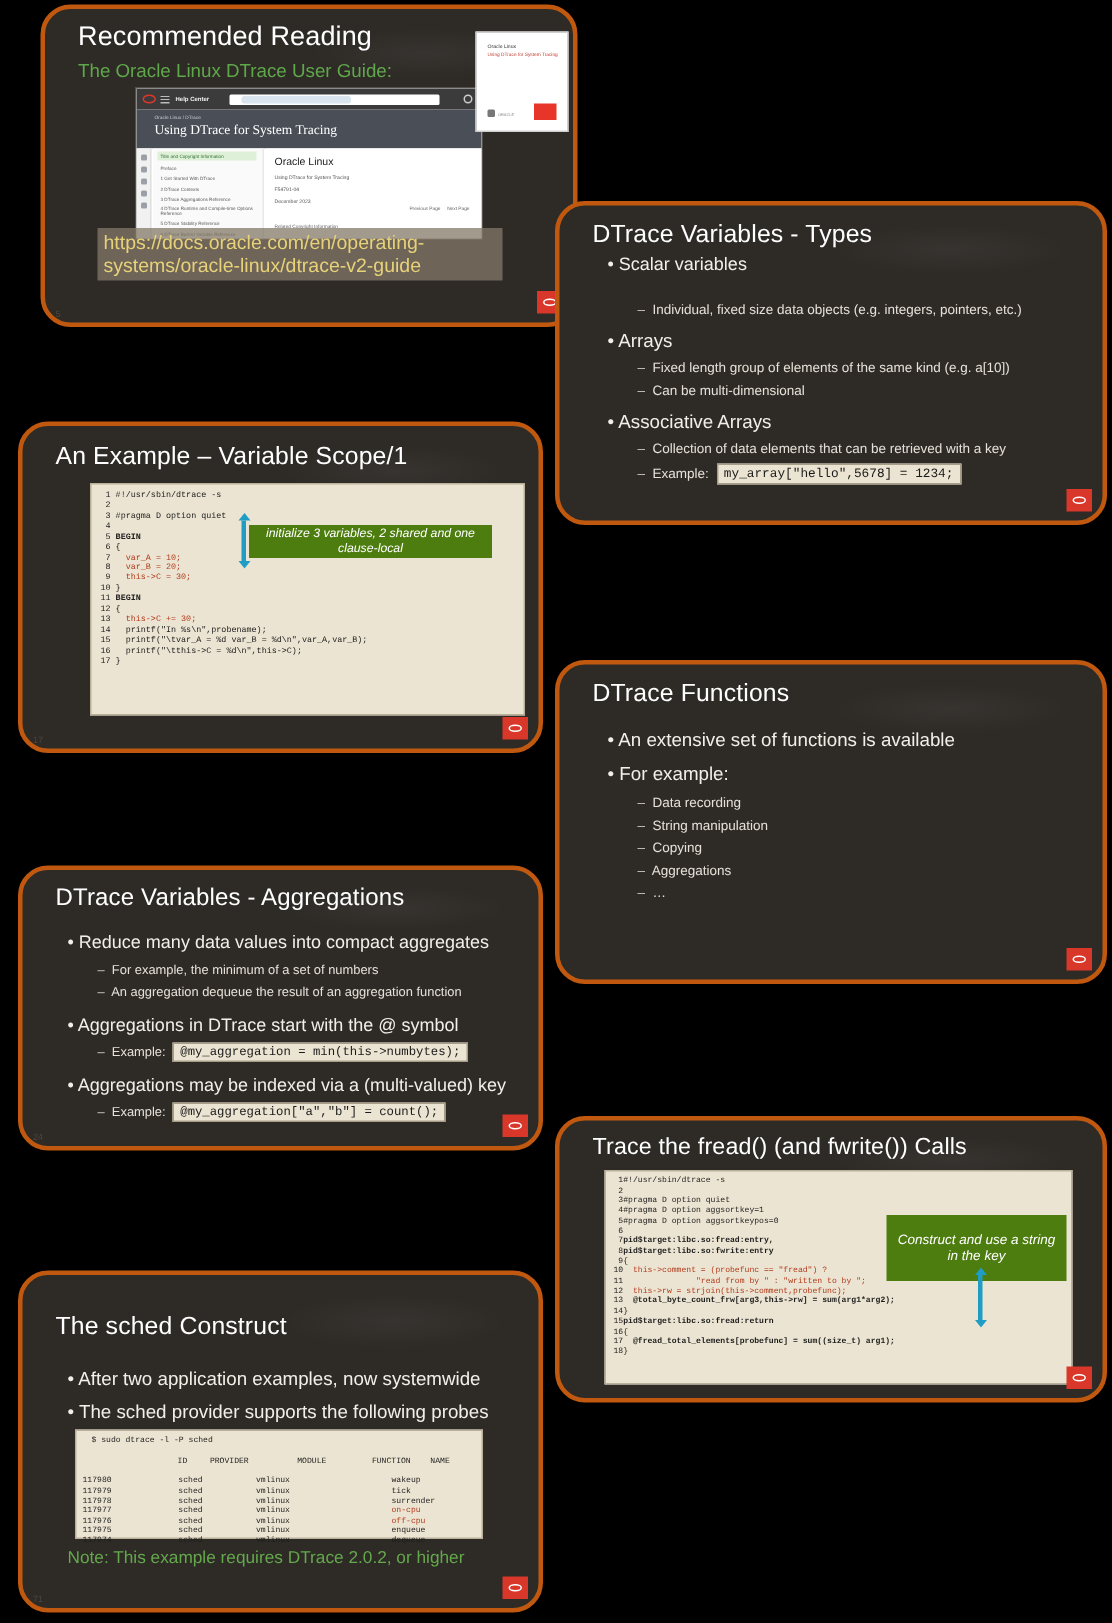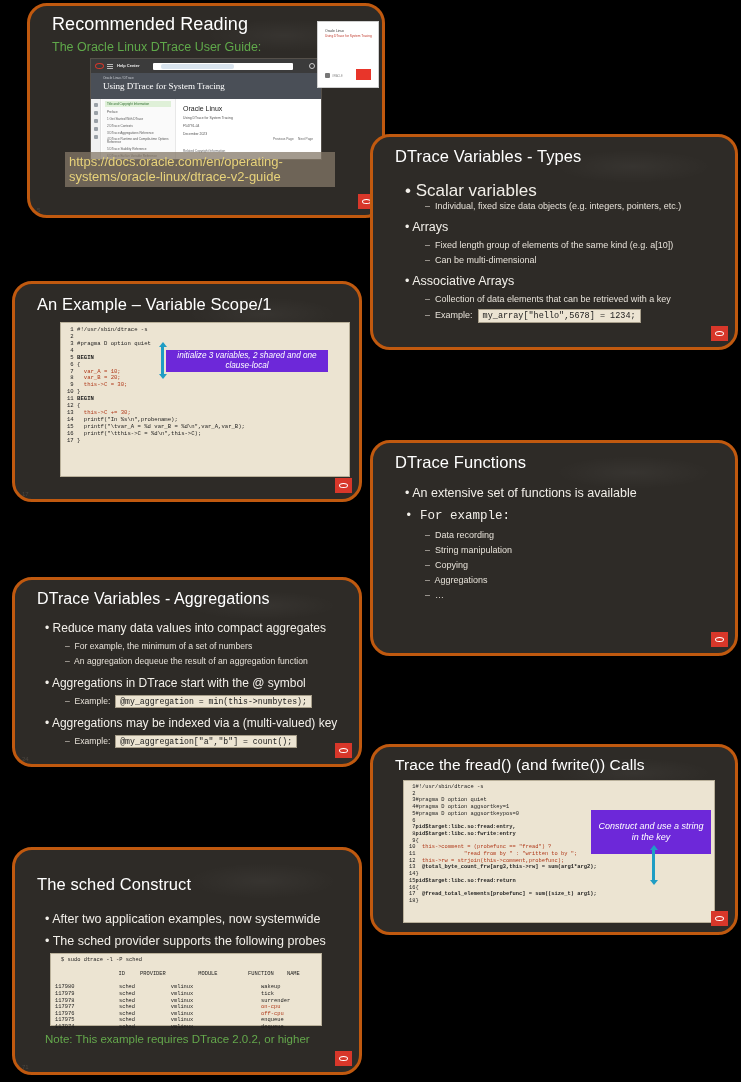--- a/index.html
+++ b/index.html
@@ -63,21 +63,21 @@
     border:1px solid #a79e8a;
     padding:1px 4px;
     vertical-align:middle;
   }
   .code-line { white-space:pre; line-height:1.24; }
   .ln { color:#222; }
   .c-red { color:#b03a1b; }
 
   
   .callout {
-    position:absolute; background:#6d28d9; color:#fff;
+    position:absolute; background:#4d7c0f; color:#fff;
     font-style:italic; text-align:center;
     display:flex; align-items:center; justify-content:center;
     line-height:1.2;
   }
   .arrow { position:absolute; background:#1f9dc4; }
   .arrow::before, .arrow::after{
     content:""; position:absolute; left:50%; transform:translateX(-50%);
     width:0; height:0; border-left:4px solid transparent; border-right:4px solid transparent;
   }
   .arrow::before{ top:-5px; border-bottom:5px solid #1f9dc4; }
@@ -199,21 +199,21 @@
 
     <div class="pagenum">5</div>
     <div class="oracle-badge">
         <i></i>
       </div>
   </div>
 
   <div class="slide" style="left:370px; top:134px; width:368px; height:216px;">
     <div class="s-title" style="font-size:16.5px; top:10px;">DTrace Variables - Types</div>
 
-    <div class="b1" style="left:32px; top:44px; font-size:17px;">
+    <div class="b1" style="left:32px; top:32px; font-size:12px;">
       <span class="dot">•</span>
       <span>Scalar variables</span>
     </div>
     <div class="b2" style="left:52px; top:64px; font-size:9px;">
       <span class="dash">–</span>&nbsp;
       <span>Individual, fixed size data objects (e.g. integers, pointers, etc.)</span>
     </div>
 
     <div class="b1" style="left:32px; top:83px; font-size:12.5px;">
       <span class="dot">•</span>
@@ -280,21 +280,21 @@
       </div>
   </div>
 
   <div class="slide" style="left:370px; top:440px; width:368px; height:216px;">
     <div class="s-title" style="font-size:16.5px; top:10px;">DTrace Functions</div>
 
     <div class="b1" style="left:32px; top:43px; font-size:12.5px;">
       <span class="dot">•</span>
       <span>An extensive set of functions is available</span>
     </div>
-    <div class="b1" style="left:32px; top:66px; font-size:12.5px;font-family:Liberation Mono, monospace;">
+    <div class="b1" style="left:32px; top:66px; font-size:12.5px;">
       <span class="dot">•</span>
       <span>For example:</span>
     </div>
 
     <div class="b2" style="left:52px; top:87px; font-size:9px;">
       <span class="dash">–</span>&nbsp;
       <span>Data recording</span>
     </div>
     <div class="b2" style="left:52px; top:102px; font-size:9px;">
       <span class="dash">–</span>&nbsp;

